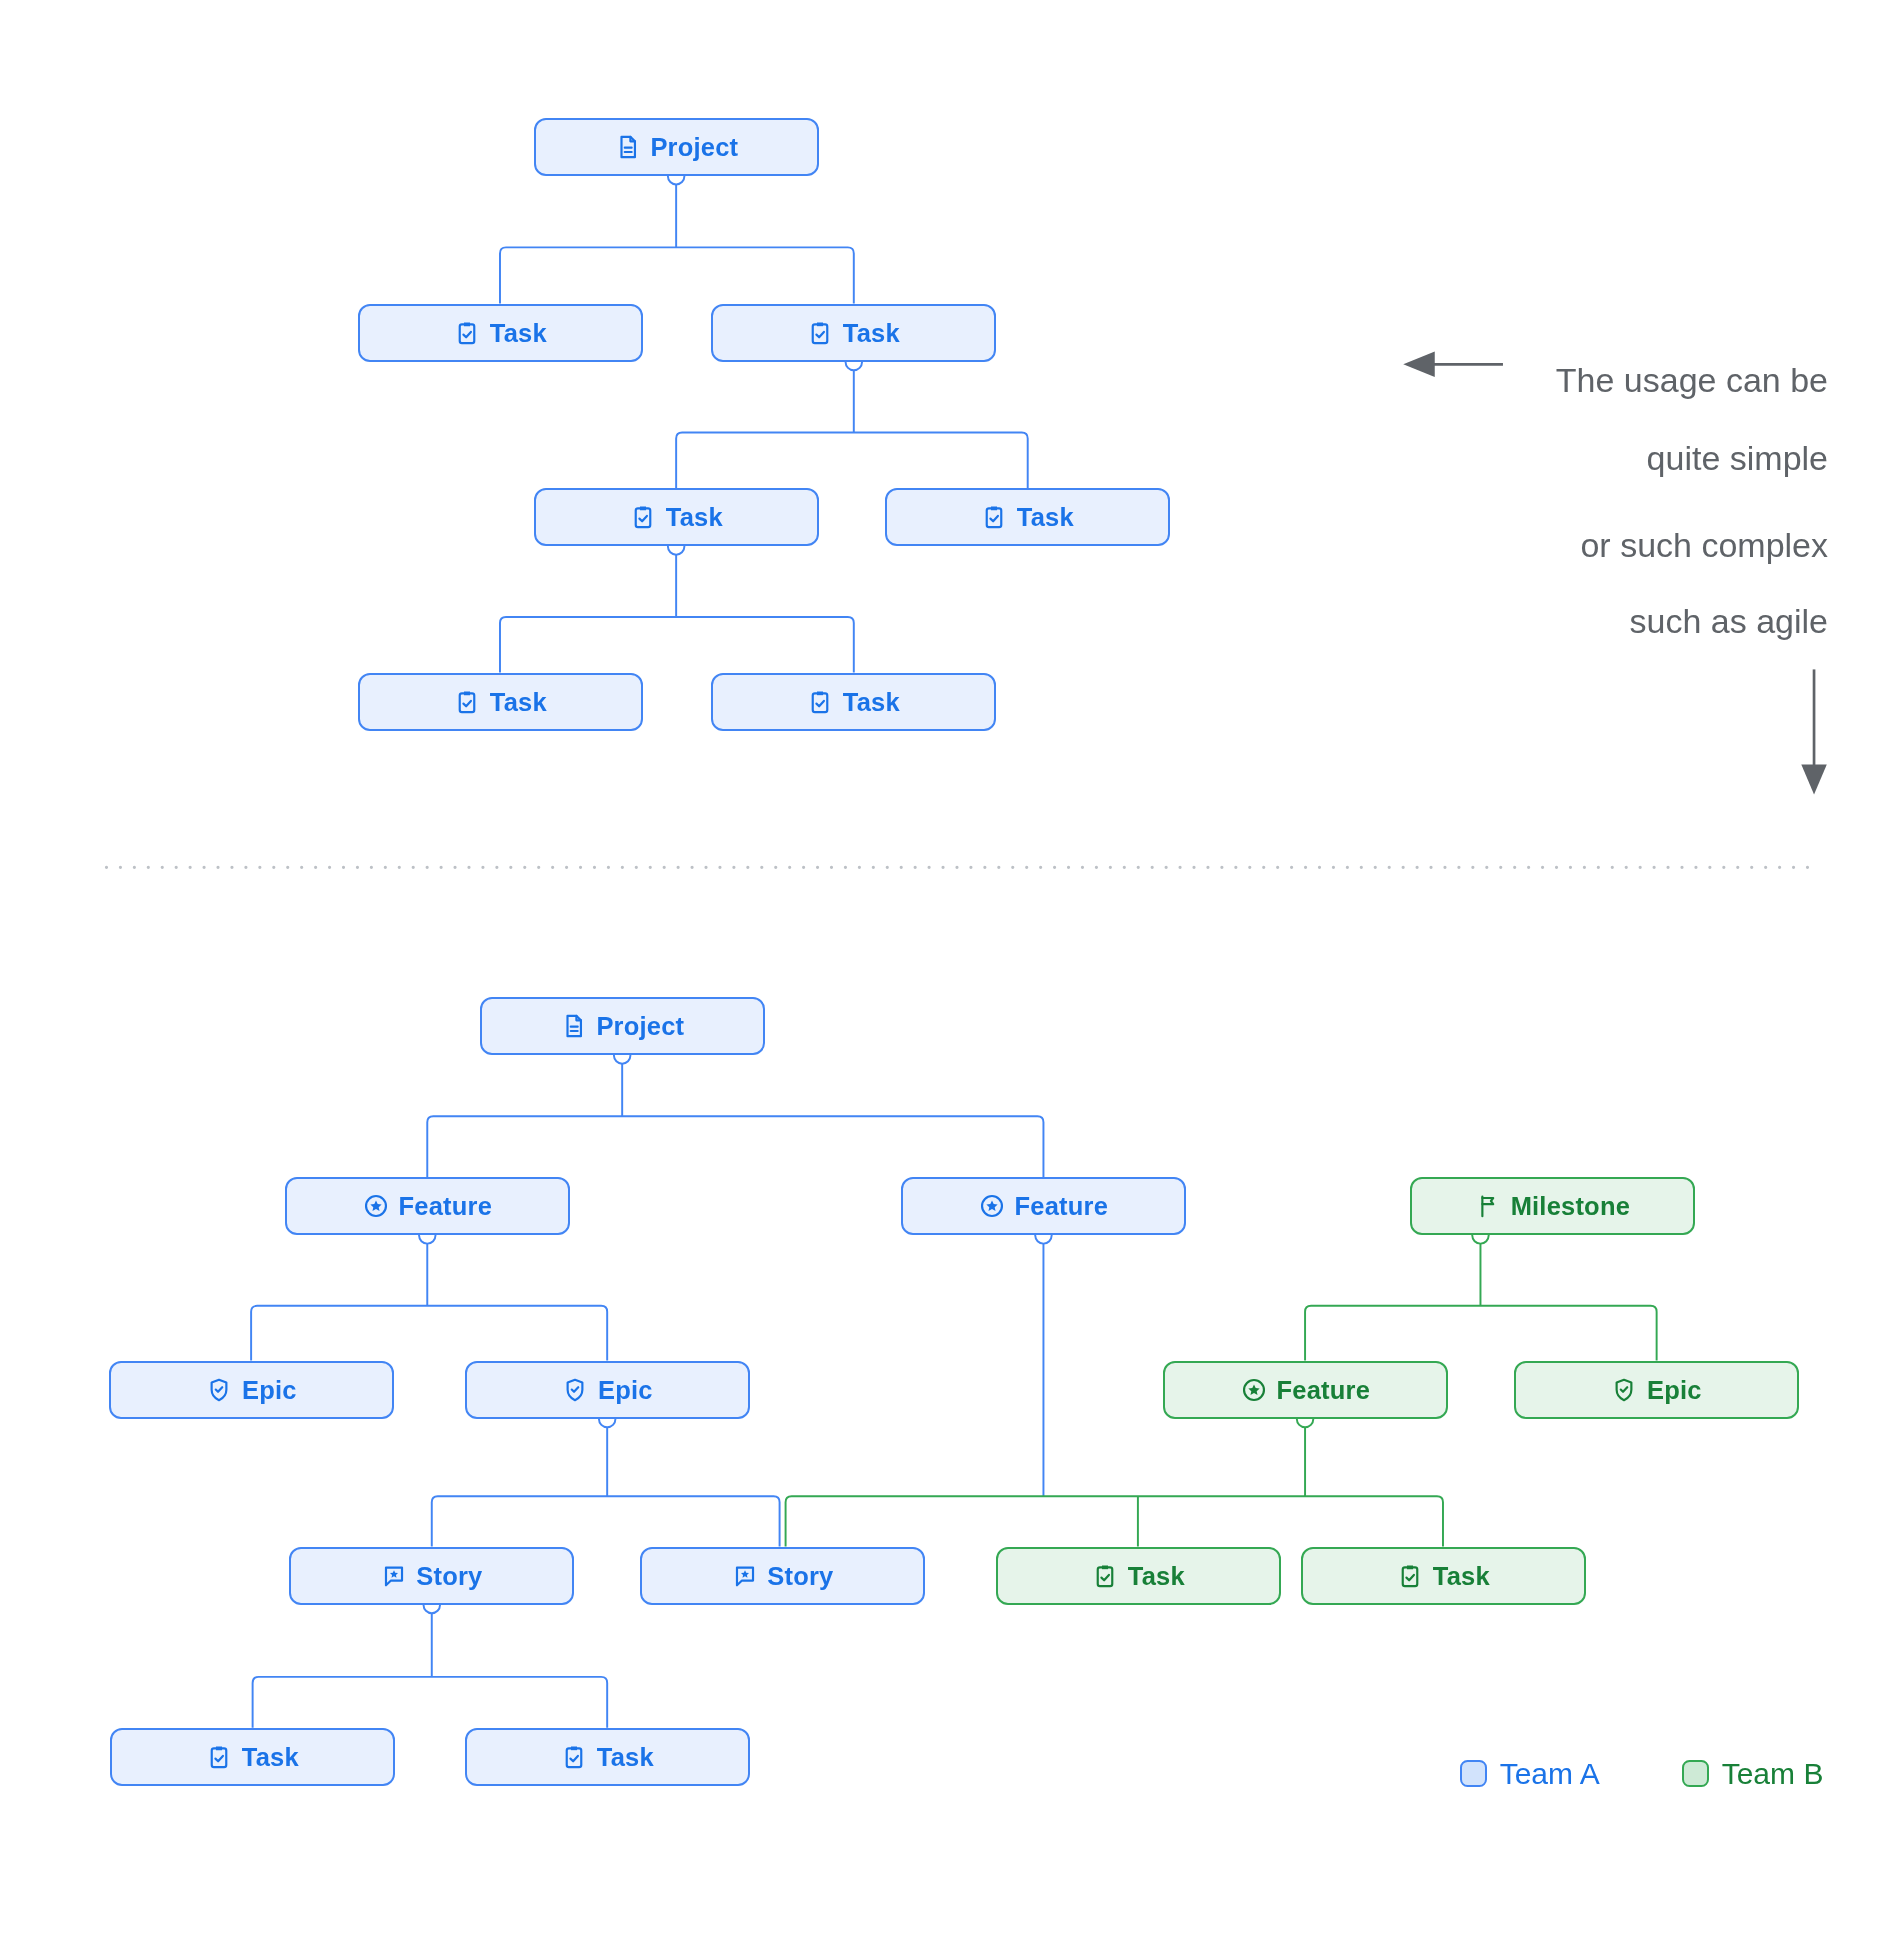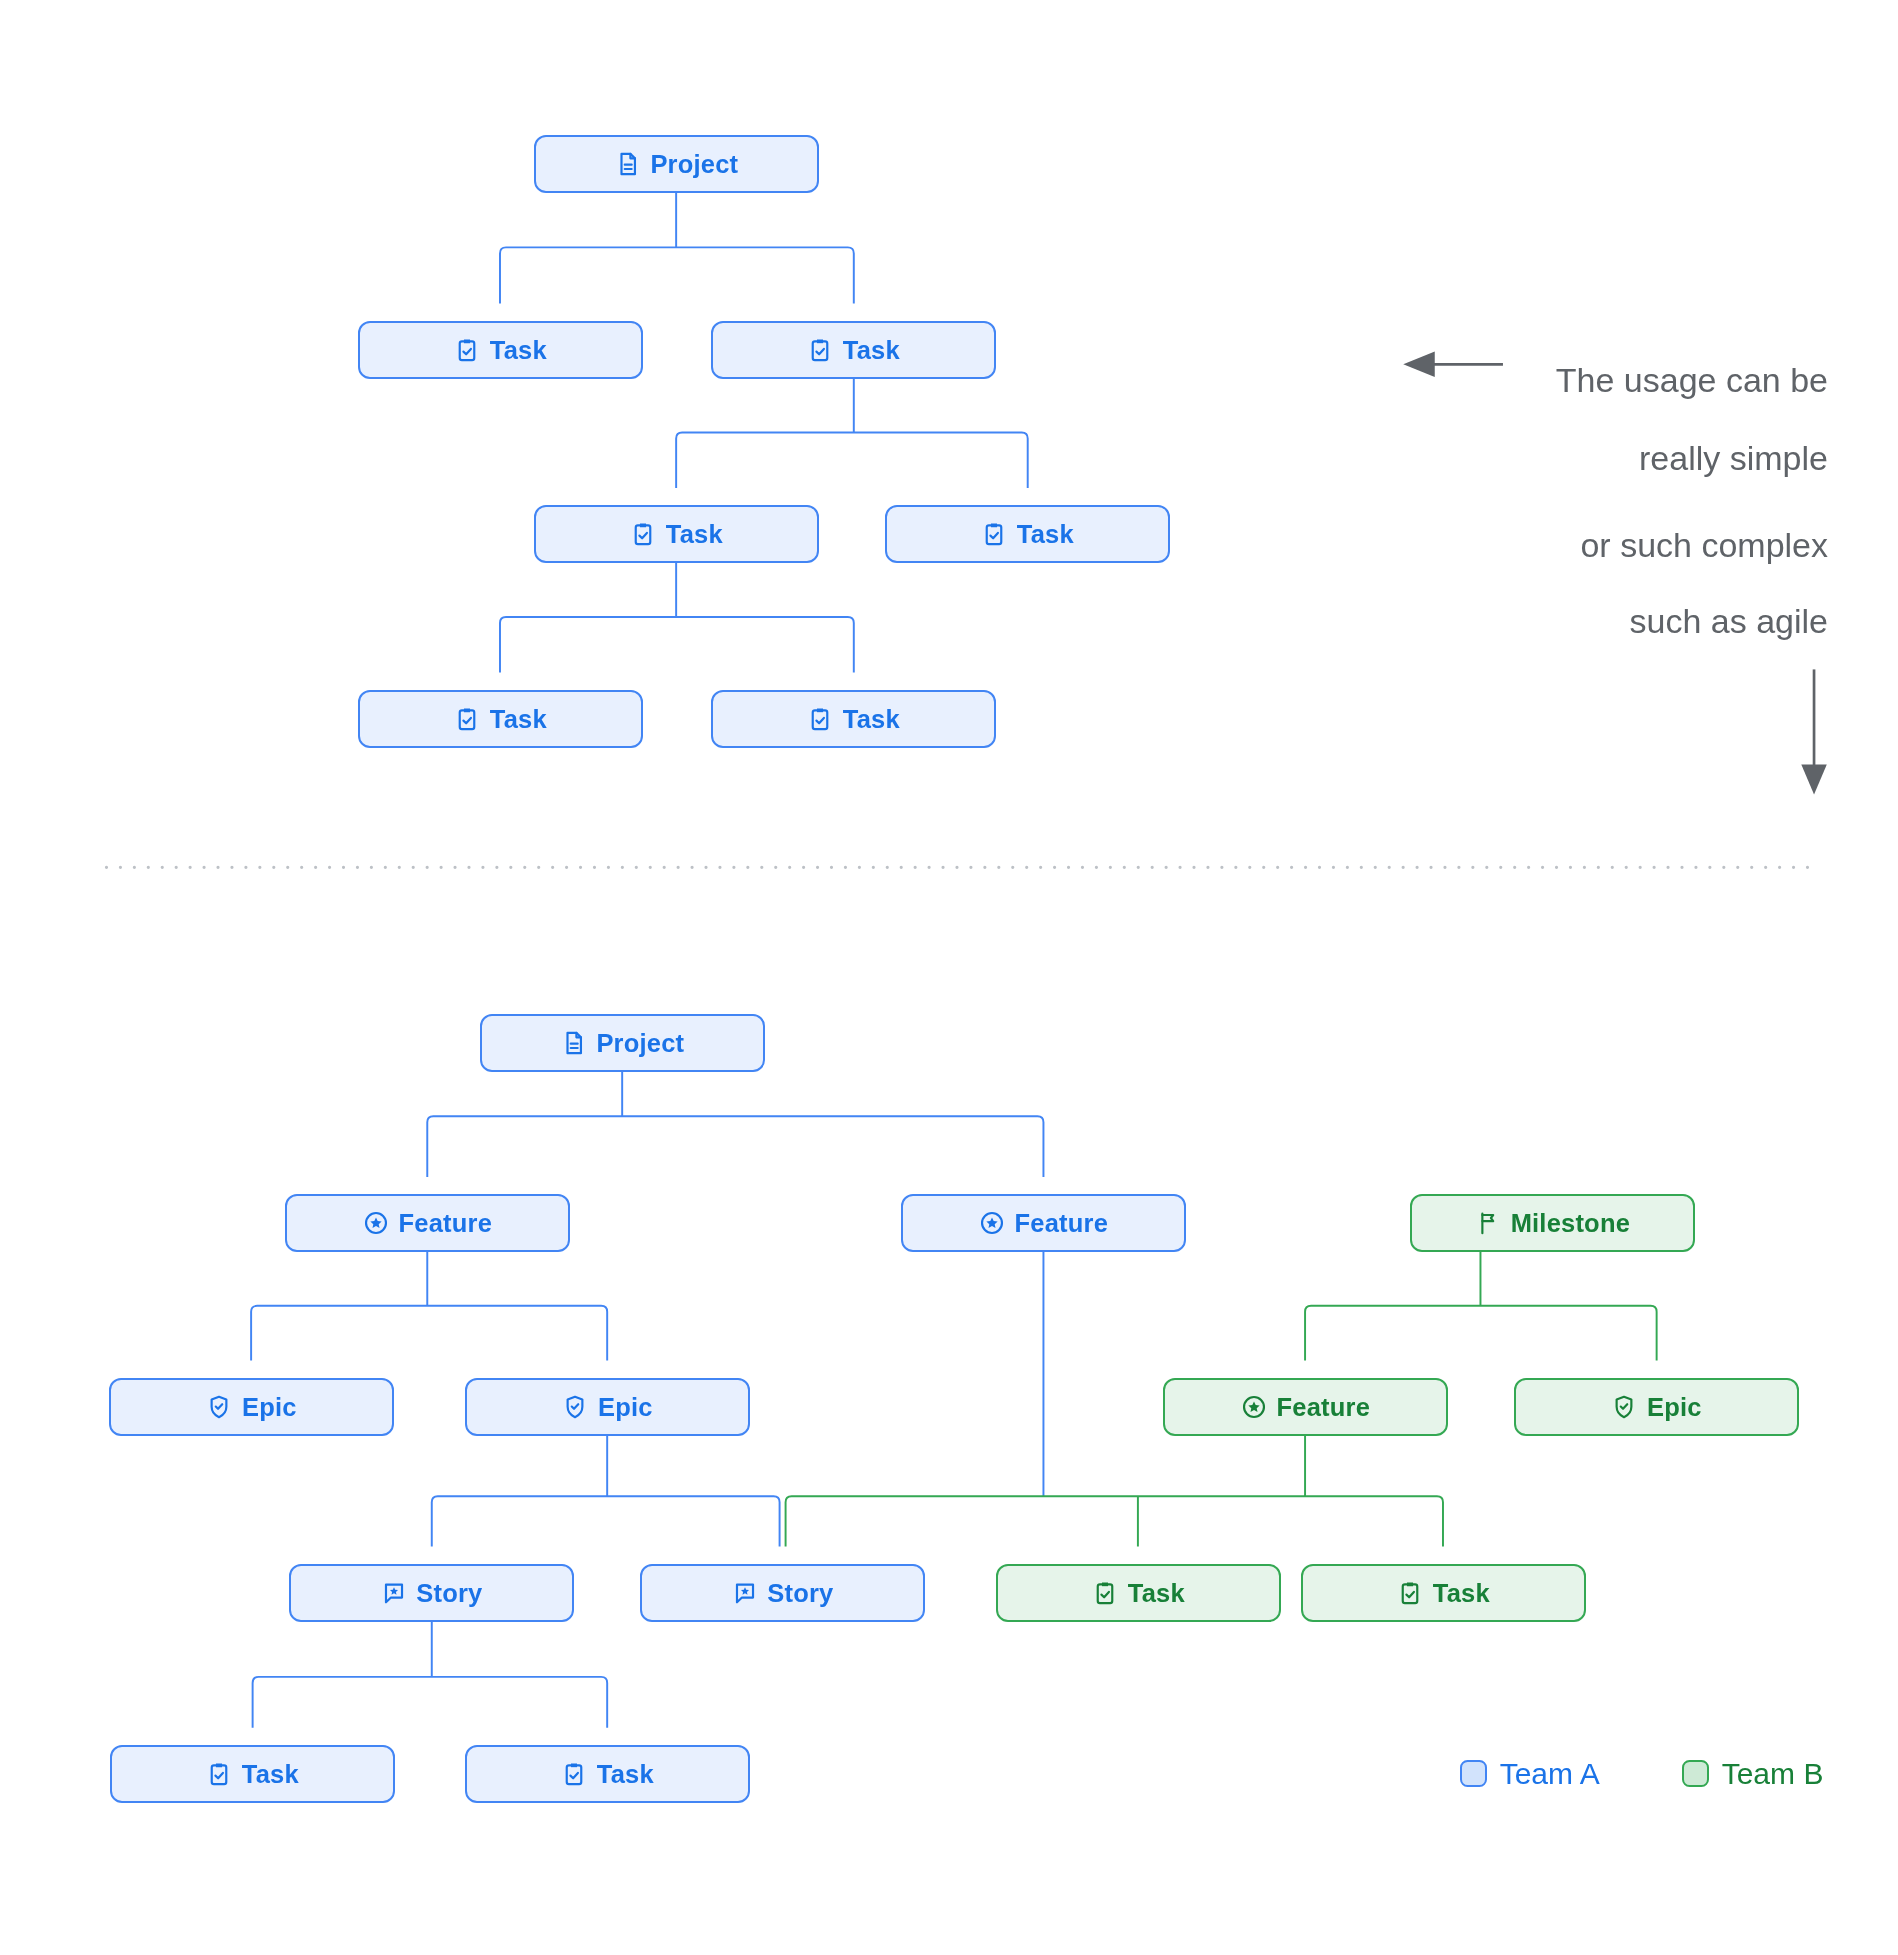--- a/index.html
+++ b/index.html
@@ -18,21 +18,21 @@
   .connectors path.gr{stroke:var(--team-b-border);fill:none;stroke-width:2.6;}
   .connectors circle.port{fill:#fff;stroke-width:2.6;}
   .connectors circle.pbl{stroke:var(--team-a-border);}
   .connectors circle.pgr{stroke:var(--team-b-border);}
   .connectors .arrow-line{stroke:var(--arrow);stroke-width:3.6;fill:none;}
   .connectors .arrow-head{fill:var(--arrow);stroke:none;}
   .connectors .divider{stroke:var(--divider);stroke-width:4.2;stroke-linecap:round;stroke-dasharray:0.1 18.5;fill:none;}
 
   .node{position:absolute;width:285px;height:58px;box-sizing:border-box;border-radius:12px;
         display:flex;align-items:center;justify-content:center;gap:9.7px;
-        font-size:25.5px;font-weight:600;letter-spacing:0.2px;margin-top:17px;}
+        font-size:25.5px;font-weight:600;letter-spacing:0.2px;}
   .node.blue{background:var(--team-a-fill);border:2.2px solid var(--team-a-border);color:var(--team-a-text);}
   .node.green{background:var(--team-b-fill);border:2.2px solid var(--team-b-border);color:var(--team-b-text);}
   .ni{width:26px;height:26px;flex:0 0 auto;}
   .ni *{stroke:currentColor;stroke-width:2;fill:none;stroke-linejoin:round;stroke-linecap:round;}
   .ni .fil{fill:currentColor;stroke:none;}
 
   .ann{position:absolute;right:70px;color:var(--annotation-text);font-size:34px;line-height:42px;
        text-align:right;white-space:nowrap;font-weight:400;margin-top:20px;}
 
   .legend-item{position:absolute;display:flex;align-items:center;gap:12.7px;height:33px;font-size:30px;font-weight:500;}
@@ -138,21 +138,21 @@
   <div class="node blue" style="left:711px;top:673px">
     <svg class="ni" viewBox="0 0 24 24">
       <rect x="5.3" y="4" width="13.4" height="17.4" rx="2"></rect>
         <path class="fil" d="M9.2 2.3 h5.6 v3.4 h-5.6 z"></path>
         <path d="M8.7 13.5 l2.5 2.5 l4.4 -5"></path>
     </svg>
     <span>Task</span>
   </div>
 
   <div class="ann" style="top:339px">The usage can be</div>
-  <div class="ann" style="top:417px">really simple</div>
+  <div class="ann" style="top:417px">quite simple</div>
   <div class="ann" style="top:504px">or such complex</div>
   <div class="ann" style="top:580px">such as agile</div>
 
   <div class="node blue" style="left:480px;top:997px">
     <svg class="ni" viewBox="0 0 24 24">
       <path d="M6 2.6 H14.2 L18.4 6.8 V21.4 H6 Z"></path>
         <path d="M14.2 2.6 V6.8 H18.4"></path>
         <path d="M9 12.6 H15.4 M9 16.6 H15.4"></path>
     </svg>
     <span>Project</span>

